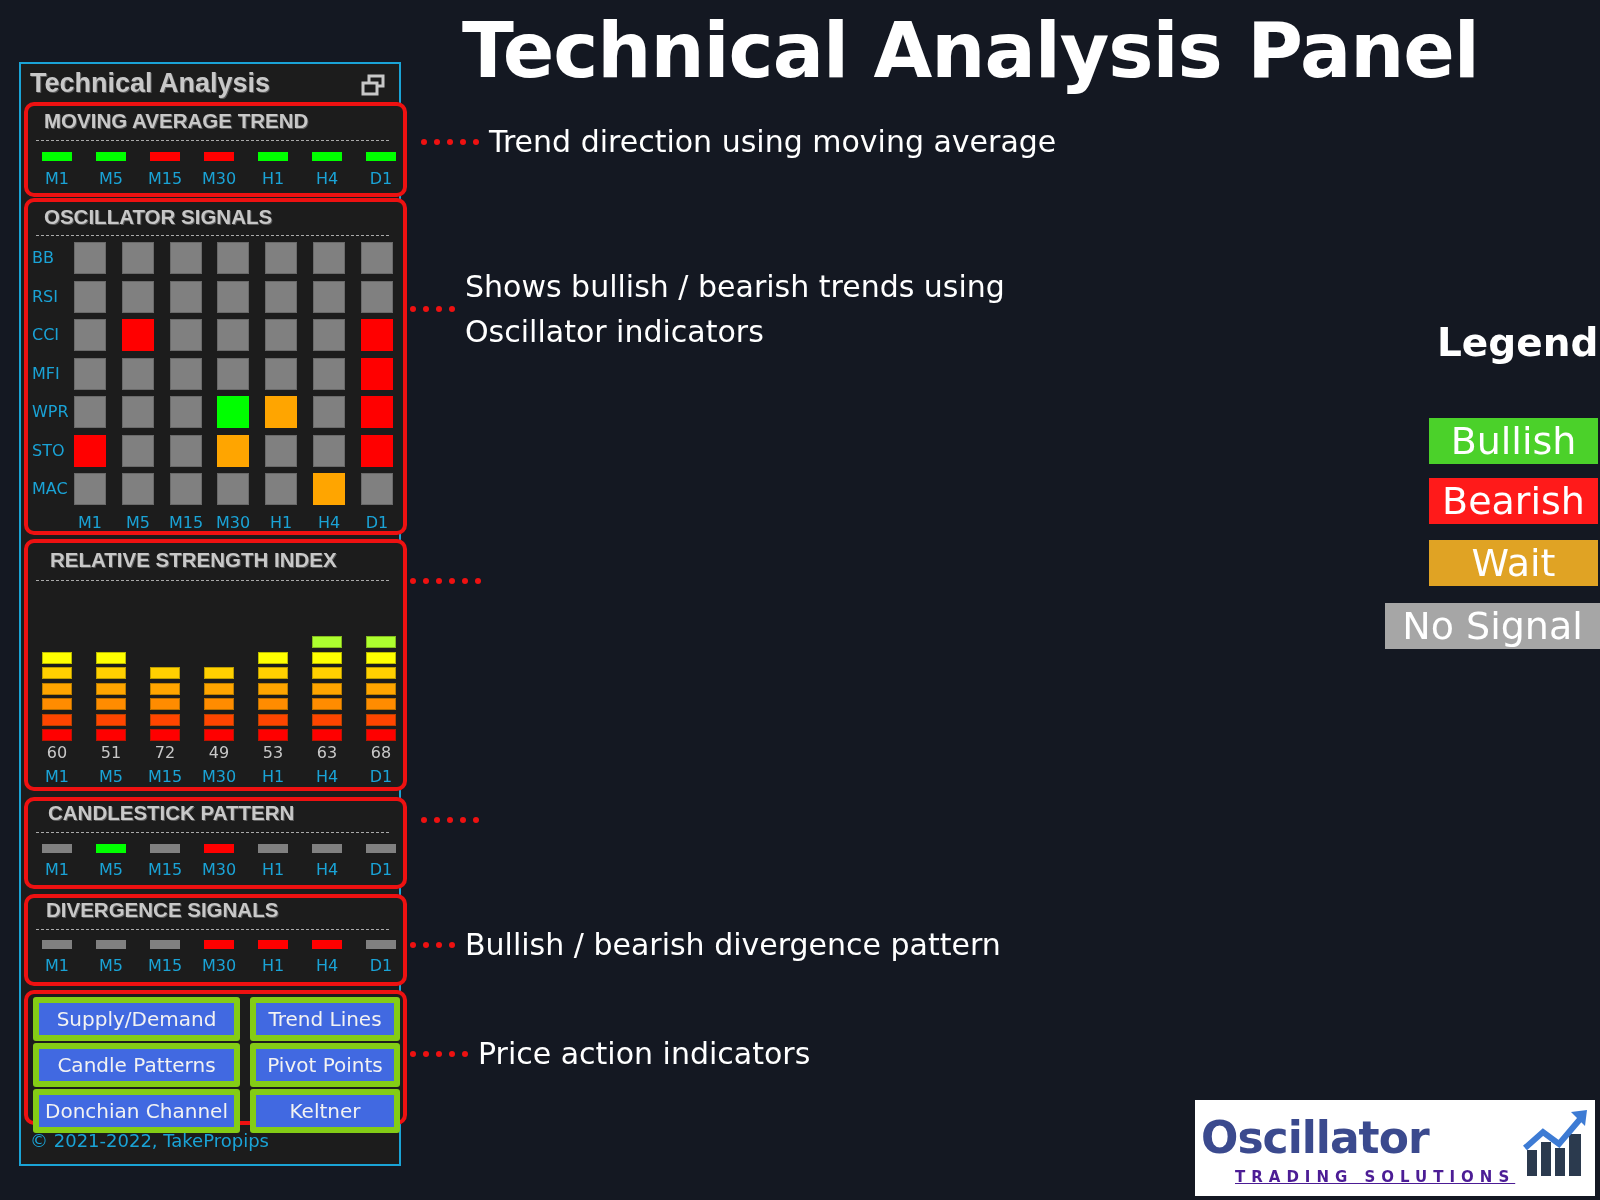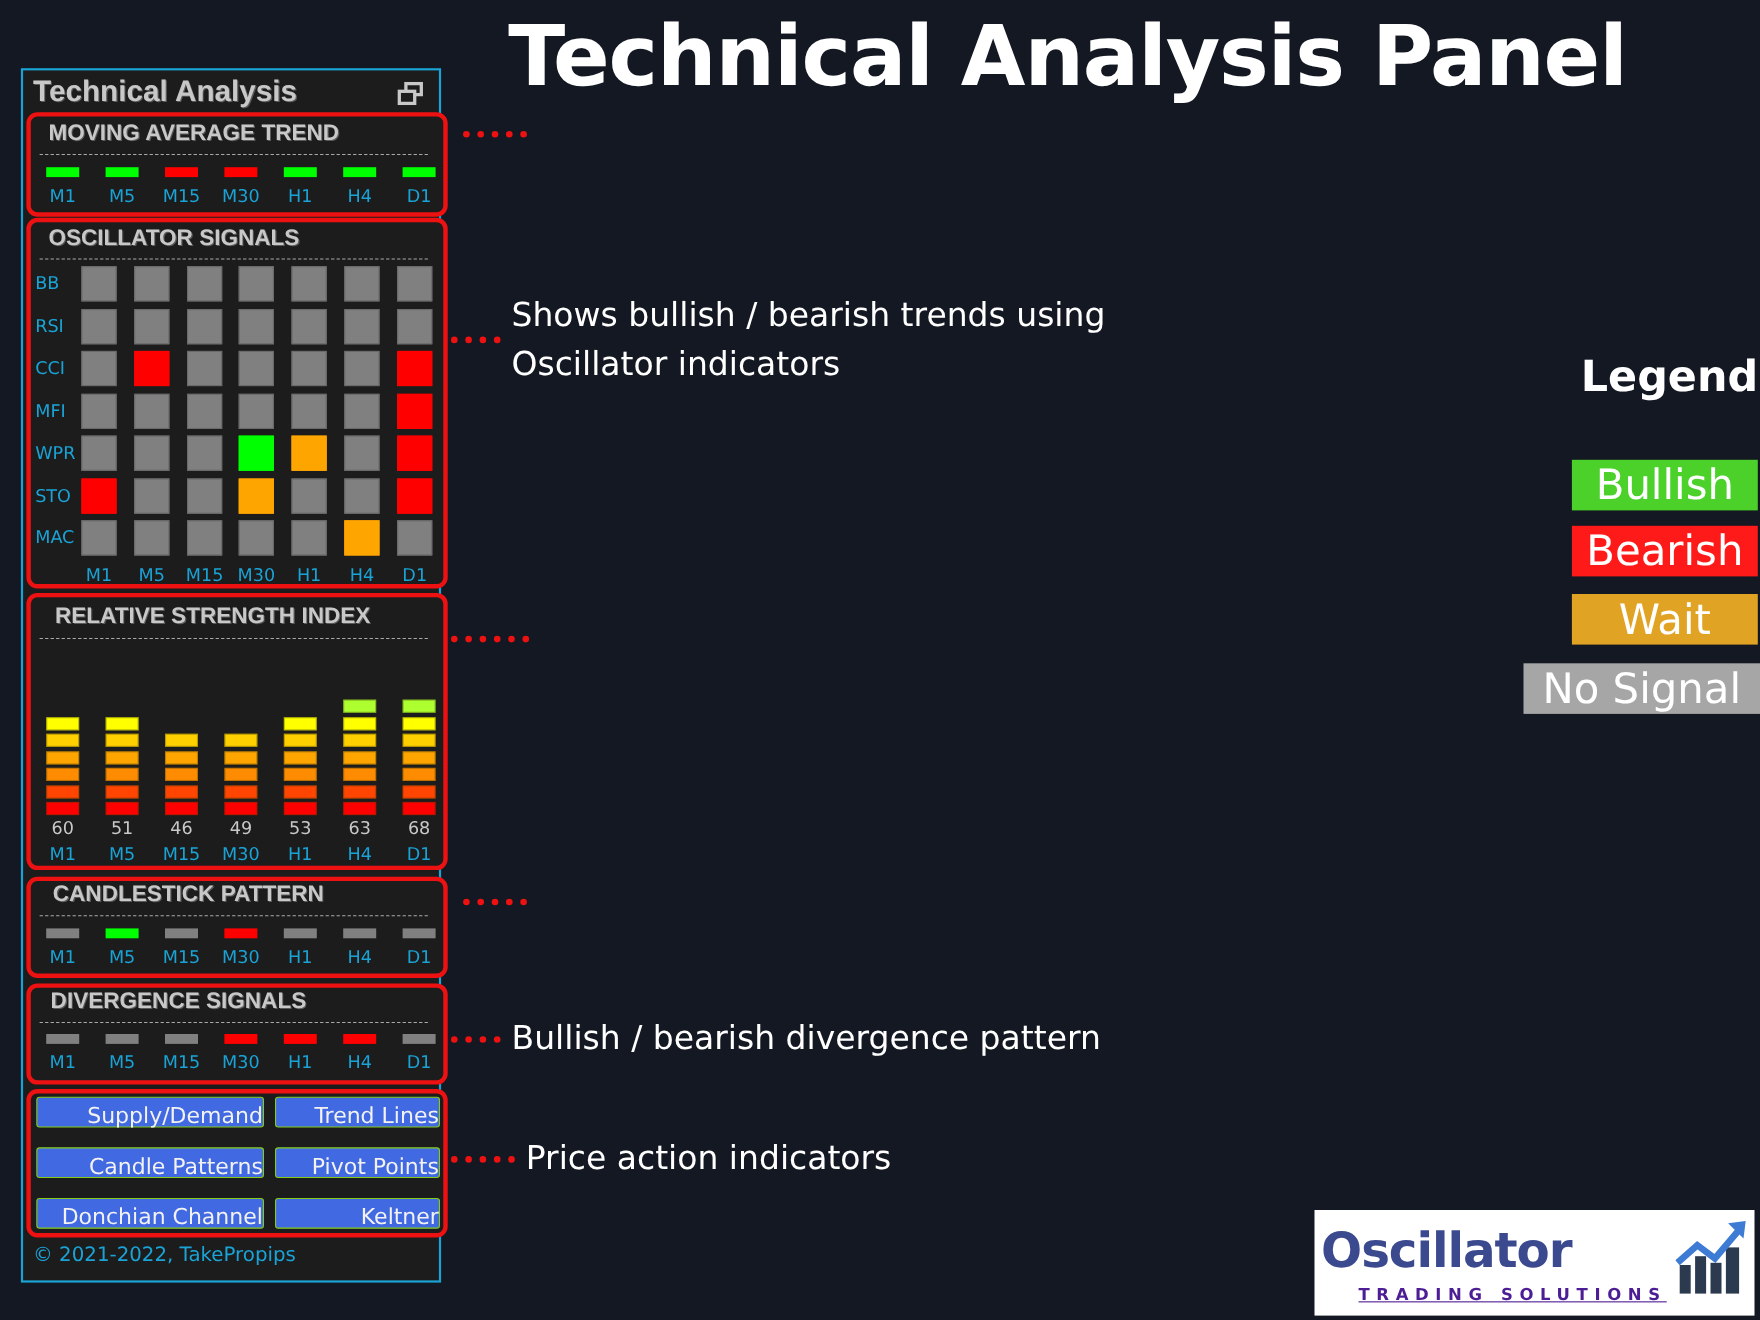--- a/index.html
+++ b/index.html
@@ -10,21 +10,21 @@
   .restore-icon{position:absolute;right:14px;top:10px;width:24px;height:22px;}
   .sec{position:absolute;left:3px;width:383px;border:4px solid #ee1111;border-radius:10px;box-sizing:border-box;background:#1c1c1c;padding-left:36px;}
   .sec-title{position:absolute;font-family:"Liberation Sans",sans-serif;font-weight:bold;font-size:20.5px;color:#c8c8c8;text-shadow:1px 1px 0 #5a5a5a;white-space:nowrap;}
   .dash{position:absolute;left:8px;right:14px;height:0;border-top:1.5px dashed #aaaaaa;}
   .bar{position:absolute;width:30px;height:9px;}
   .tf{position:absolute;width:50px;margin-left:-25px;text-align:center;font-family:"DejaVu Sans",sans-serif;font-size:16px;color:#1aa3d6;}
   .osc-label{position:absolute;left:4px;width:46px;font-family:"DejaVu Sans",sans-serif;font-size:16px;color:#1aa3d6;}
   .cell{position:absolute;width:32px;height:32px;box-sizing:border-box;border:1px solid #6a6a6a;}
   .seg{position:absolute;width:30px;height:12px;border:1px solid rgba(60,60,0,0.35);box-sizing:border-box;}
   .rsi-val{position:absolute;width:40px;margin-left:-20px;text-align:center;font-family:"DejaVu Sans",sans-serif;font-size:16px;color:#c8c8c8;}
-  .btn{position:absolute;height:28px;background:#4169e1;border-radius:3px;color:#f2f2f2;font-family:"DejaVu Sans",sans-serif;font-size:20px;line-height:32px;text-align:right;white-space:nowrap;border:1px solid #84cc16;box-sizing:border-box;cursor:pointer;}
+  .btn{position:absolute;height:44px;background:#4169e1;border-radius:3px;color:#f2f2f2;font-family:"DejaVu Sans",sans-serif;font-size:20px;line-height:32px;text-align:center;white-space:nowrap;border:6px solid #84cc16;box-sizing:border-box;cursor:pointer;}
   .copyright{position:absolute;left:9px;top:1066px;font-family:"DejaVu Sans",sans-serif;font-size:18px;color:#1aa3d6;}
   .callout{position:absolute;display:flex;align-items:center;}
   .dots{display:flex;gap:7px;margin-right:10px;}
   .dot{width:6px;height:6px;border-radius:50%;background:#ee1111;}
   .callout-text{font-family:"DejaVu Sans",sans-serif;font-size:30px;color:#fff;line-height:45px;}
   .legend-title{position:absolute;left:1437px;top:320px;font-family:"DejaVu Sans",sans-serif;font-weight:bold;font-size:39px;color:#fff;}
   .legend-item{position:absolute;height:46px;color:#fff;font-family:"DejaVu Sans",sans-serif;font-size:38px;line-height:46px;text-align:center;}
   .logo{position:absolute;left:1195px;top:1100px;width:400px;height:96px;background:#fff;}
   .logo-name{position:absolute;left:6px;top:12px;font-family:"DejaVu Sans",sans-serif;font-weight:bold;font-size:44px;color:#3b4a8e;letter-spacing:-1px;}
   .logo-sub{position:absolute;left:40px;top:68px;font-family:"DejaVu Sans",sans-serif;font-weight:bold;font-size:15px;color:#4c1d95;letter-spacing:6px;text-decoration:underline;}
@@ -151,21 +151,21 @@
         <div class="seg" style="left: 68px; top: 139.5px; background: rgb(255, 165, 0);"></div>
         <div class="seg" style="left: 68px; top: 124px; background: rgb(255, 208, 0);"></div>
         <div class="seg" style="left: 68px; top: 108.5px; background: rgb(255, 255, 0);"></div>
         <div class="rsi-val" style="left: 83px; top: 200px;">51</div>
         <div class="tf" style="left: 83px; top: 224px;">M5</div>
         <div class="seg" style="left: 122px; top: 186px; background: rgb(255, 0, 0);"></div>
         <div class="seg" style="left: 122px; top: 170.5px; background: rgb(255, 69, 0);"></div>
         <div class="seg" style="left: 122px; top: 155px; background: rgb(255, 140, 0);"></div>
         <div class="seg" style="left: 122px; top: 139.5px; background: rgb(255, 165, 0);"></div>
         <div class="seg" style="left: 122px; top: 124px; background: rgb(255, 208, 0);"></div>
-        <div class="rsi-val" style="left: 137px; top: 200px;">46</div>
+        <div class="rsi-val" style="left: 137px; top: 200px;">72</div>
         <div class="tf" style="left: 137px; top: 224px;">M15</div>
         <div class="seg" style="left: 176px; top: 186px; background: rgb(255, 0, 0);"></div>
         <div class="seg" style="left: 176px; top: 170.5px; background: rgb(255, 69, 0);"></div>
         <div class="seg" style="left: 176px; top: 155px; background: rgb(255, 140, 0);"></div>
         <div class="seg" style="left: 176px; top: 139.5px; background: rgb(255, 165, 0);"></div>
         <div class="seg" style="left: 176px; top: 124px; background: rgb(255, 208, 0);"></div>
         <div class="rsi-val" style="left: 191px; top: 200px;">49</div>
         <div class="tf" style="left: 191px; top: 224px;">M30</div>
         <div class="seg" style="left: 230px; top: 186px; background: rgb(255, 0, 0);"></div>
         <div class="seg" style="left: 230px; top: 170.5px; background: rgb(255, 69, 0);"></div>
@@ -251,20 +251,21 @@
 </div>
 
 <div class="callout" style="left:421px;top:119px;">
   <div class="dots">
       <span class="dot"></span>
       <span class="dot"></span>
       <span class="dot"></span>
       <span class="dot"></span>
       <span class="dot"></span>
     </div>
+  <div class="callout-text">Trend direction using moving average</div>
 </div>
 <div class="callout" style="left:410px;top:264px;">
   <div class="dots">
       <span class="dot"></span>
       <span class="dot"></span>
       <span class="dot"></span>
       <span class="dot"></span>
     </div>
   <div class="callout-text" style="white-space:pre-line;">Shows bullish / bearish trends using
 Oscillator indicators</div>

